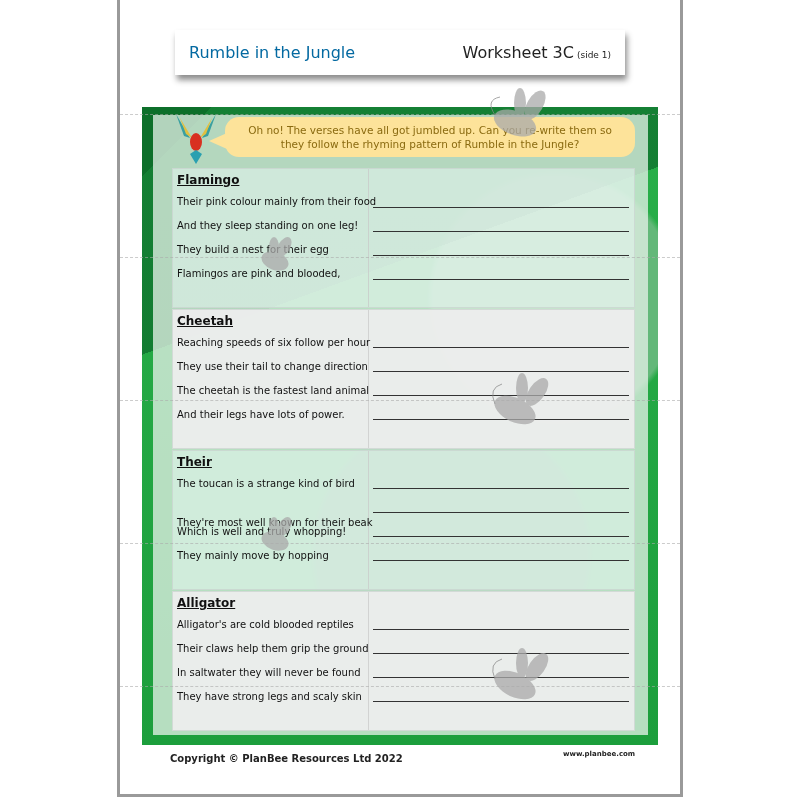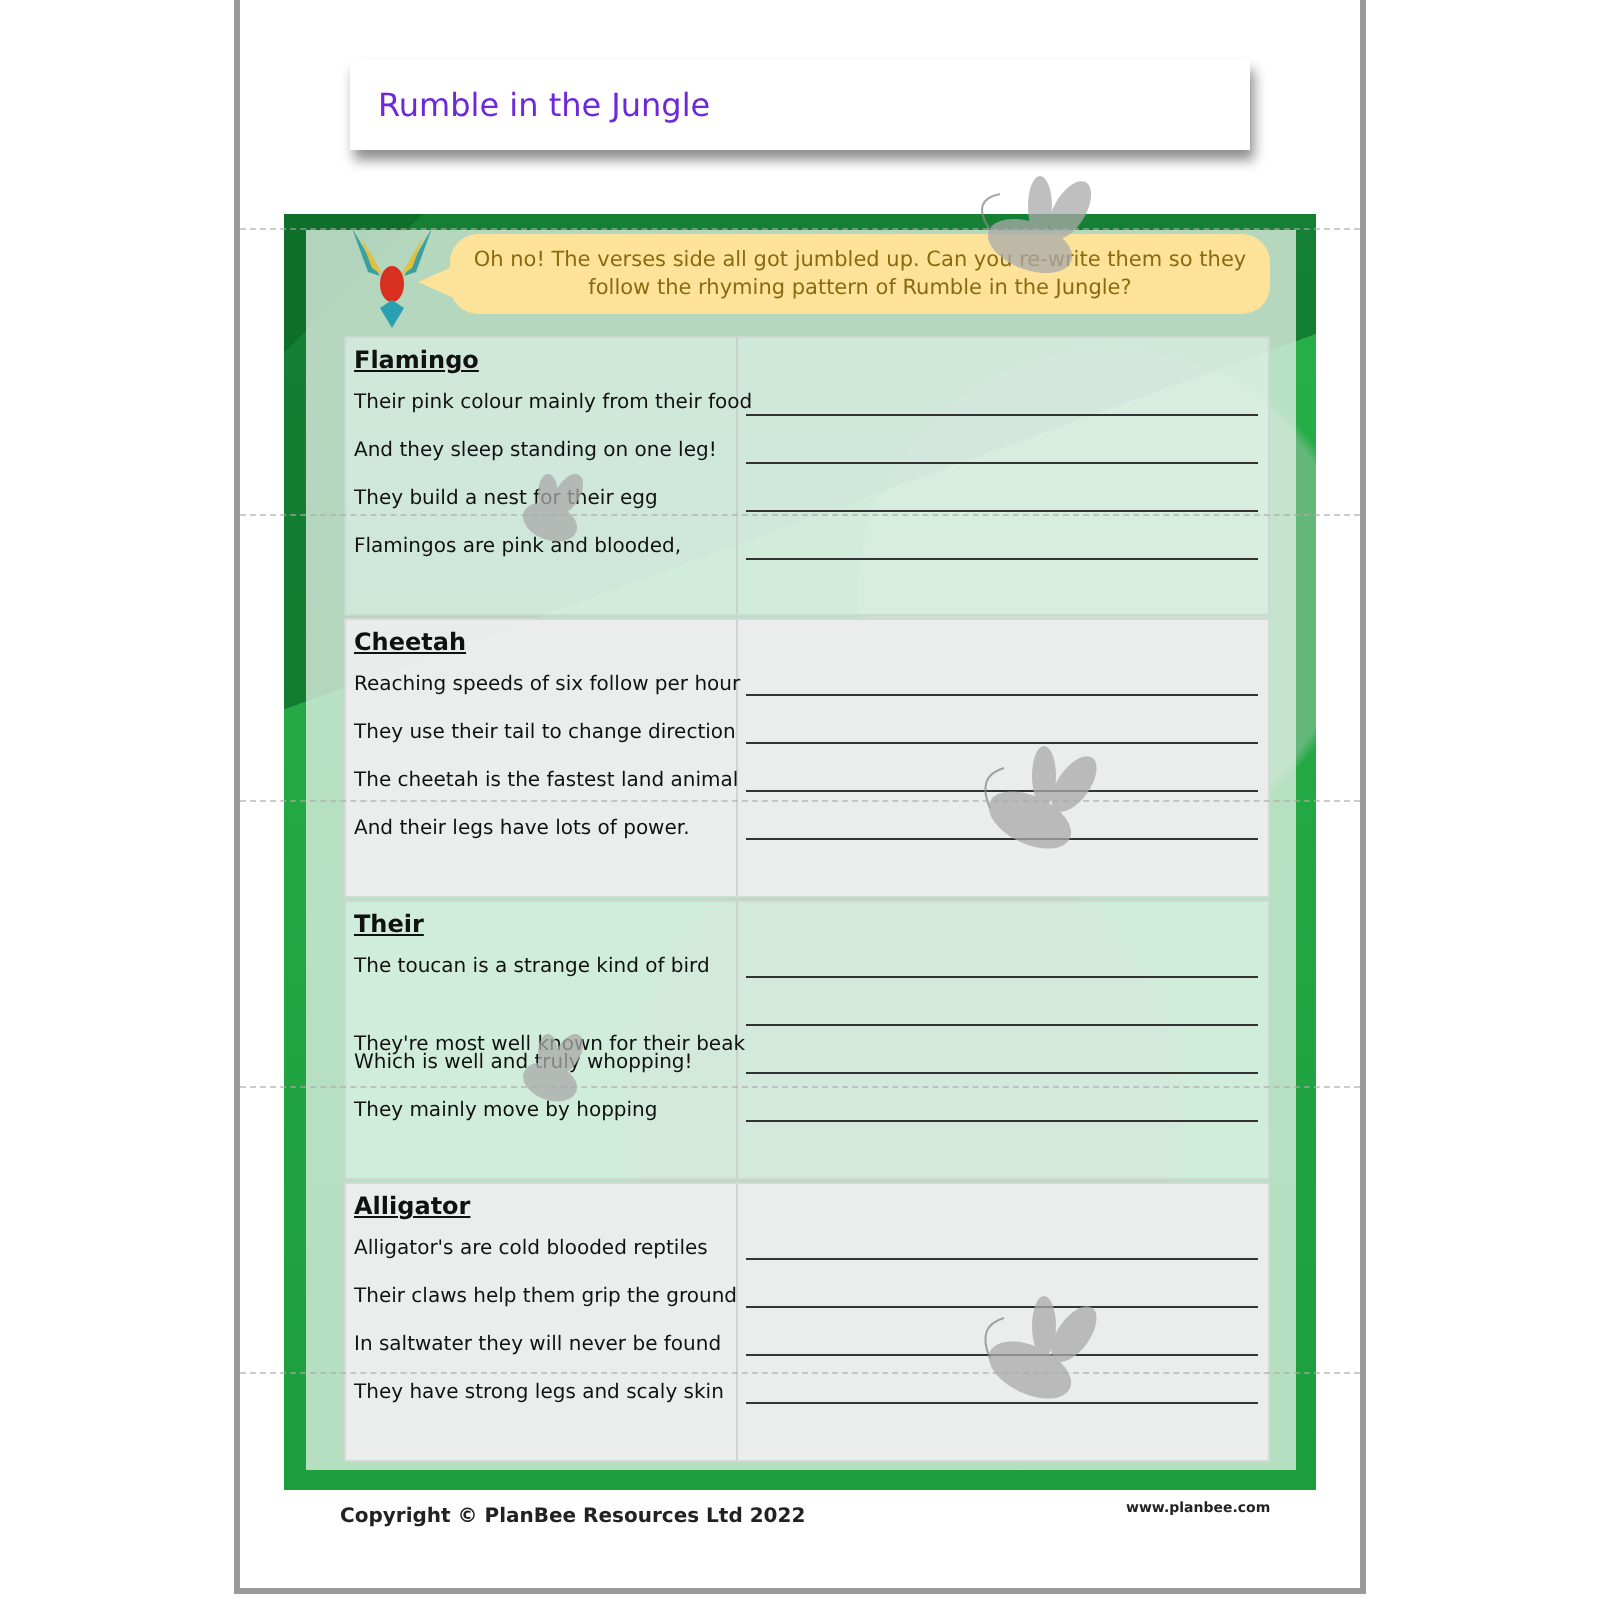--- a/index.html
+++ b/index.html
@@ -1,21 +1,21 @@
 <!DOCTYPE html>
 <html><head>
 <meta charset="utf-8">
 <style>
   html, body { margin:0; padding:0; }
   body { width:800px; height:800px; background:#ffffff; position:relative; overflow:hidden; font-family:"DejaVu Sans", sans-serif; }
   .paper { position:absolute; left:117px; top:0; width:566px; height:797px; background:#fff;
     border-left:3px solid #9a9a9a; border-right:3px solid #9a9a9a; border-bottom:3px solid #9a9a9a; box-sizing:border-box; }
   .header-card { position:absolute; left:175px; top:30px; width:450px; height:45px; background:#fff;
     box-shadow: 2px 5px 6px rgba(0,0,0,0.45); display:flex; align-items:center; justify-content:space-between; padding:0 14px; box-sizing:border-box; }
-  .title { font-size:16px; color:#6d28d9; }
+  .title { font-size:16px; color:#0369a1; }
   .ws { font-size:16px; color:#222; }
   .ws small { font-size:9px; margin-left:3px; }
   .frame { position:absolute; left:142px; top:107px; width:516px; height:638px; background:#1faa3a; box-sizing:border-box; overflow:hidden; }
   .frame-bg { position:absolute; left:0; top:0; right:0; bottom:0;
     background:
       linear-gradient(135deg, #0d6f2a 0 6%, transparent 6%),
       linear-gradient(160deg, rgba(0,80,30,.5) 0 30%, transparent 30%),
       radial-gradient(circle at 60% 70%, #2d8f4f 0 25%, transparent 26%),
       radial-gradient(circle at 80% 30%, #63b879 0 20%, transparent 21%),
       linear-gradient(#29b04a, #1c9e3c); }
@@ -36,38 +36,39 @@
   .footer-right { position:absolute; left:563px; top:750px; font-size:7px; font-weight:bold; color:#222; }
   .dash { position:absolute; border-top:1.5px dashed rgba(170,170,170,0.6); height:0; }
 </style>
 </head>
 <body>
 
 <div class="paper"></div>
 
 <div class="header-card">
   <span class="title">Rumble in the Jungle</span>
+  <span class="ws"><span>Worksheet 3C</span><small>(side 1)</small></span>
 </div>
 
 <div class="frame">
   <div class="frame-bg"></div>
   <div class="inner"></div>
 </div>
 
 <svg class="parrot" viewBox="0 0 48 54">
   <path d="M4 2 L18 26 L12 24 Z" fill="#3aa0a0"></path>
   <path d="M8 6 L20 26 L14 22 Z" fill="#e0c040"></path>
   <path d="M44 2 L30 26 L36 24 Z" fill="#3aa0a0"></path>
   <path d="M40 6 L28 26 L34 22 Z" fill="#e0c040"></path>
   <ellipse cx="24" cy="30" rx="6" ry="9" fill="#d83020"></ellipse>
   <path d="M18 42 L24 38 L30 42 L24 52 Z" fill="#2aa0b0"></path>
 </svg>
 
 <div class="speech">
-  <span>Oh no! The verses side all got jumbled up.  Can you re-write them so they follow the rhyming pattern of Rumble in the Jungle?</span>
+  <span>Oh no! The verses have all got jumbled up.  Can you re-write them so they follow the rhyming pattern of Rumble in the Jungle?</span>
 </div>
 
 <div class="section clear" style="top:168px;">
   <div class="divider"></div>
   <div class="sec-title">Flamingo</div>
   <div class="line-text" style="top:27px">Their pink colour mainly from their food</div>
   <div class="line-text" style="top:51px">And they sleep standing on one leg!</div>
   <div class="line-text" style="top:75px">They build a nest for their egg</div>
   <div class="line-text" style="top:99px">Flamingos are pink and blooded,</div>
   <div class="write-line" style="top:38px"></div>

